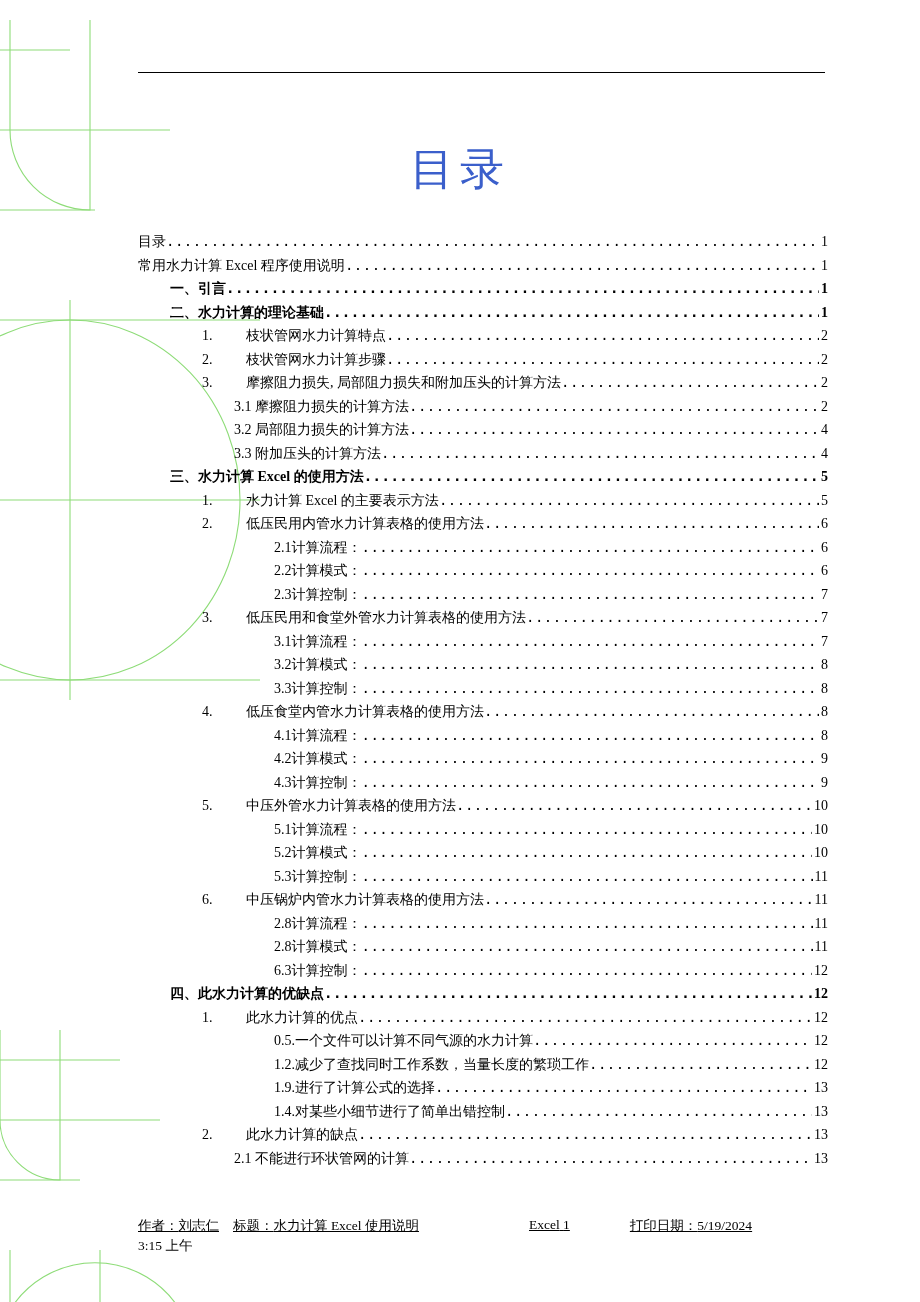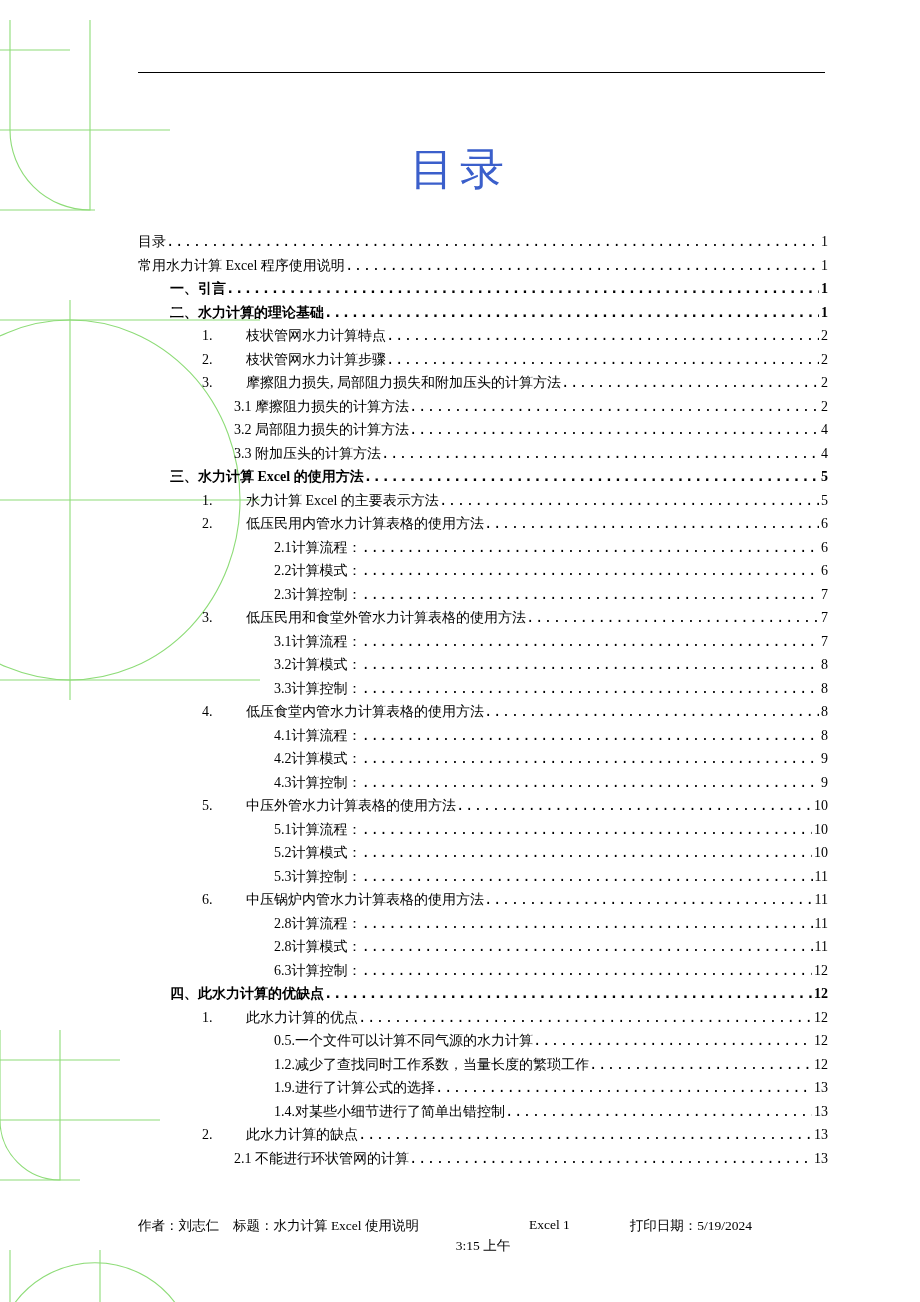--- a/index.html
+++ b/index.html
@@ -90,27 +90,27 @@
       position: absolute;
       top: 1217px;
       left: 138px;
       width: 690px;
       font-size: 13.5px;
       color: #000;
       font-family: "SimSun", "宋体", serif;
     }
     .footer-line1 {
       display: flex;
+      text-decoration: underline;
     }
     .footer-line1 .f-author { flex: 0 0 auto; }
     .footer-line1 .f-title { flex: 0 0 auto; margin-left: 14px; }
     .footer-line1 .f-page { flex: 0 0 auto; margin-left: 110px; }
     .footer-line1 .f-date { flex: 0 0 auto; margin-left: 60px; }
     .footer-line2 {
-      text-align: center;
       margin-top: 2px;
     }
   </style>
 </head>
 <body>
 
 <div class="bg-deco" style="left:-20px; top:20px;">
   <svg width="190" height="250" viewBox="0 0 190 250">
     <g fill="none" stroke="#8edc78" stroke-width="1.1">
       <path d="M 30 0 L 30 110 A 80 80 0 0 0 110 190 L 110 0"></path>

